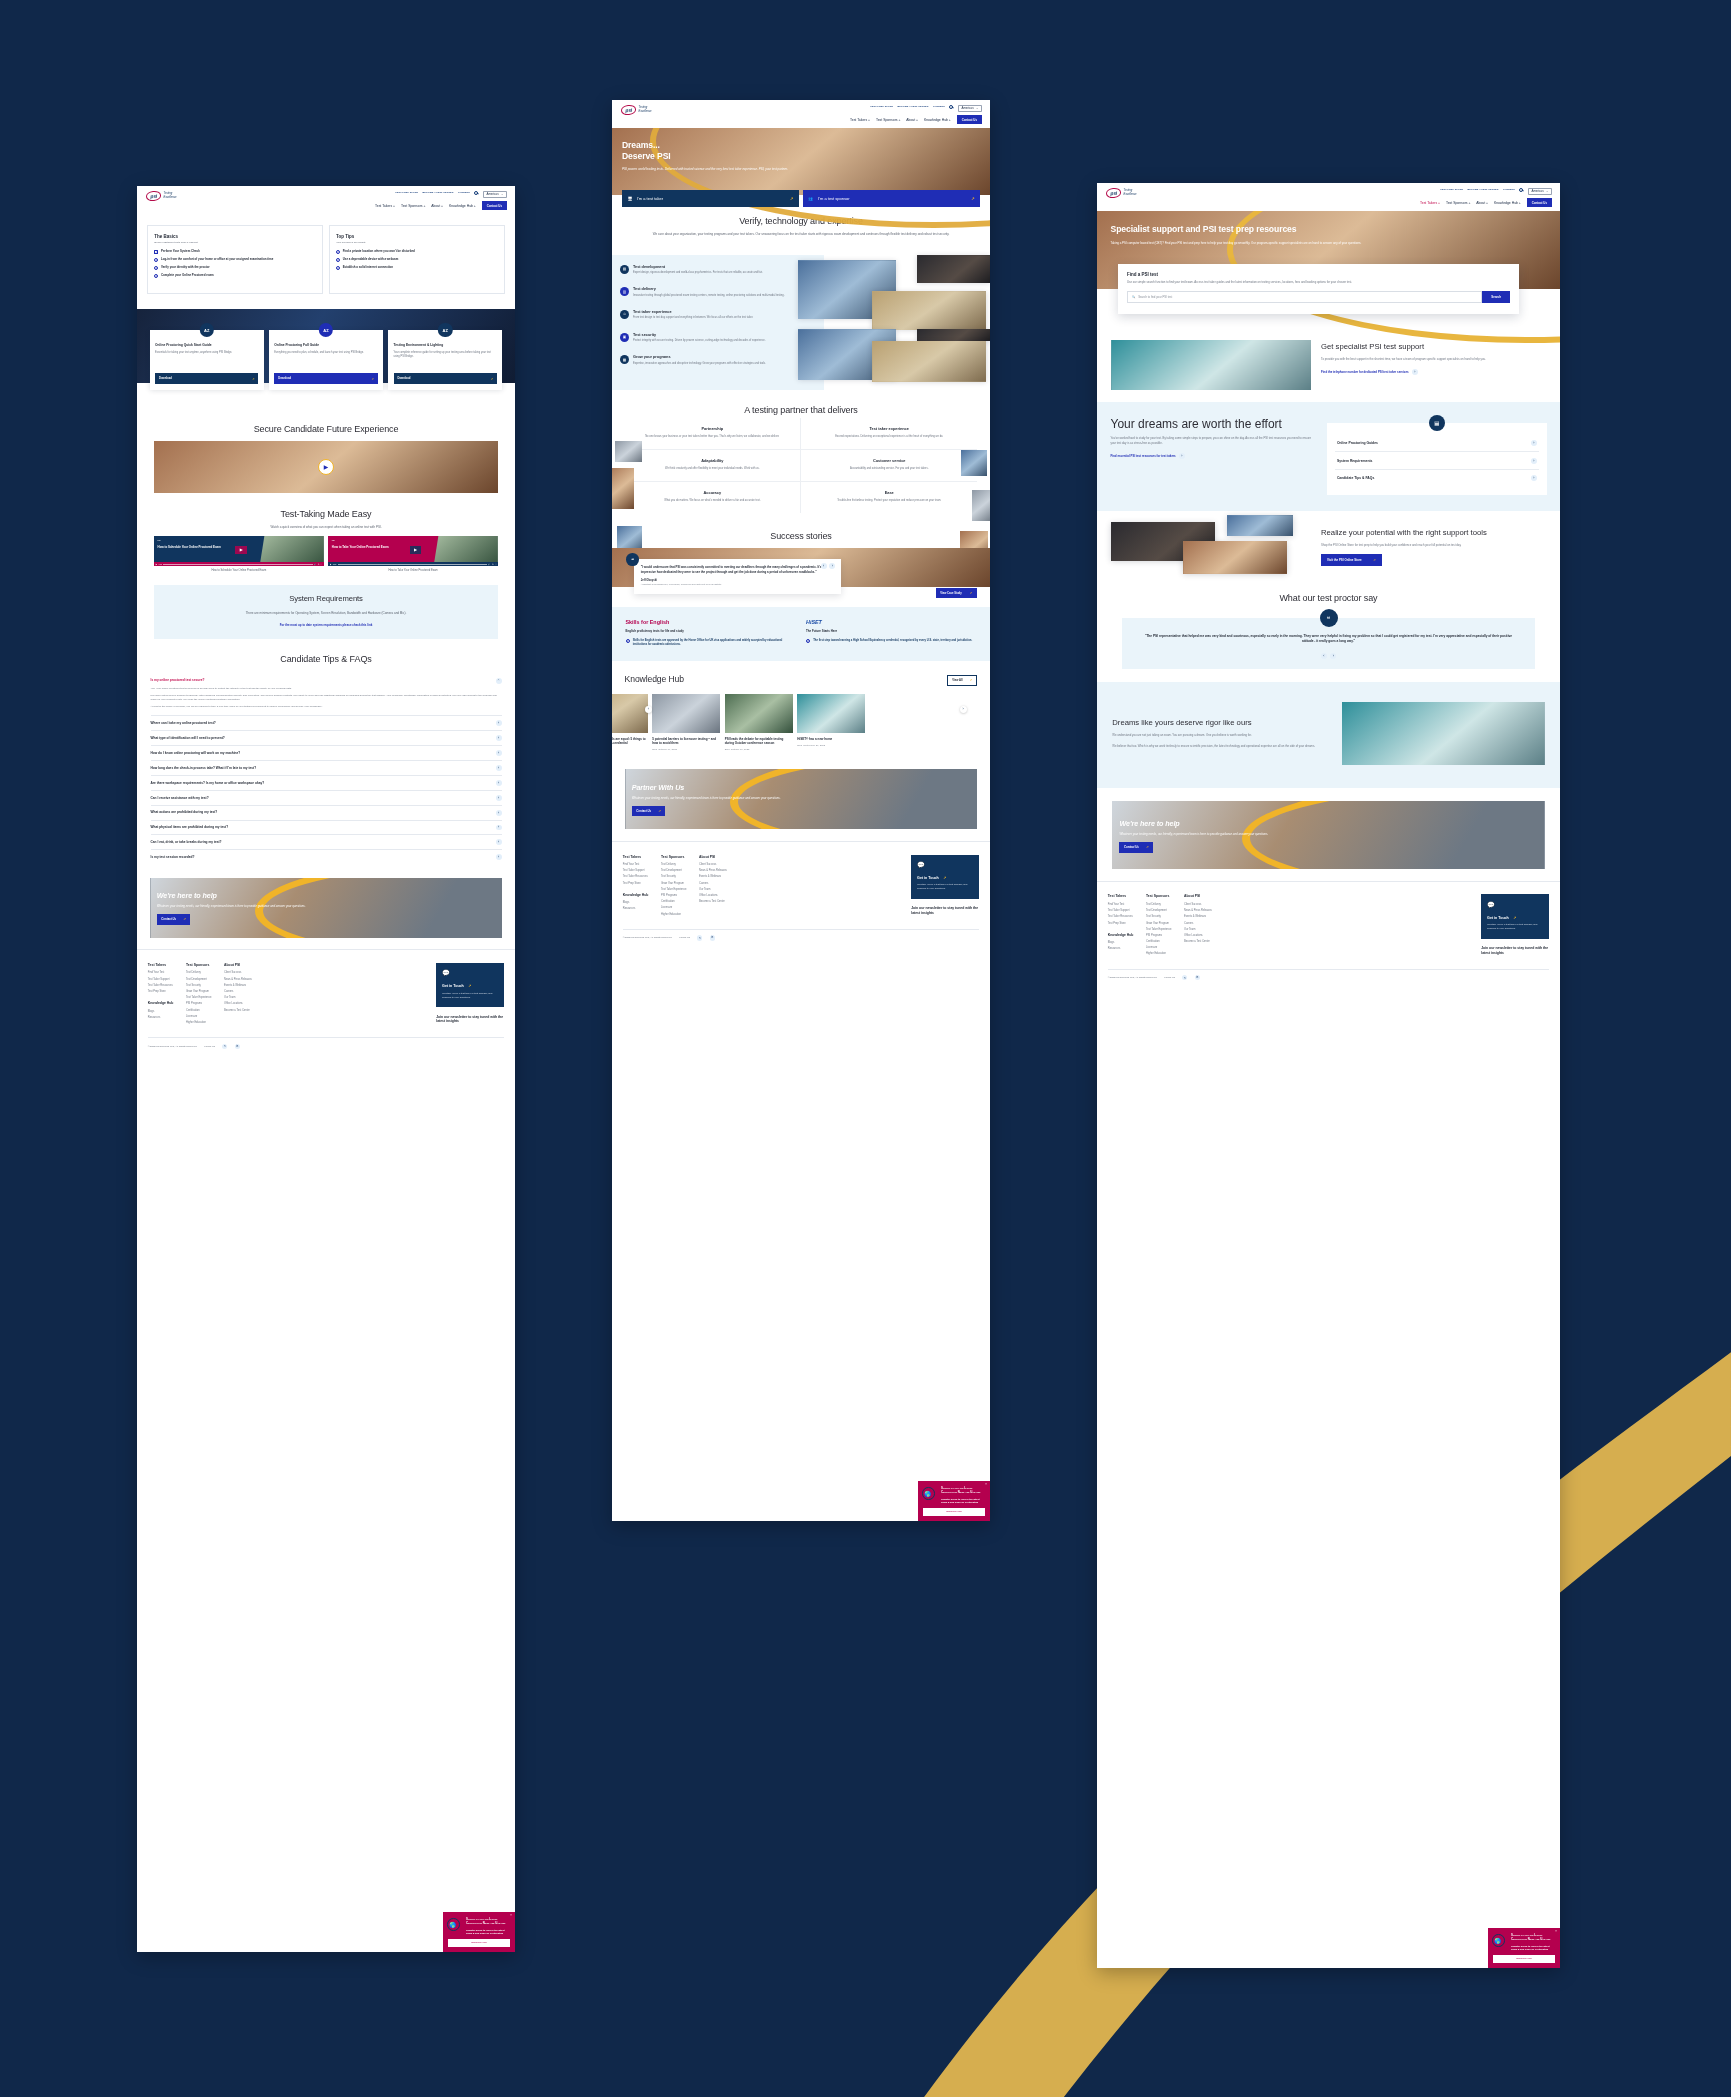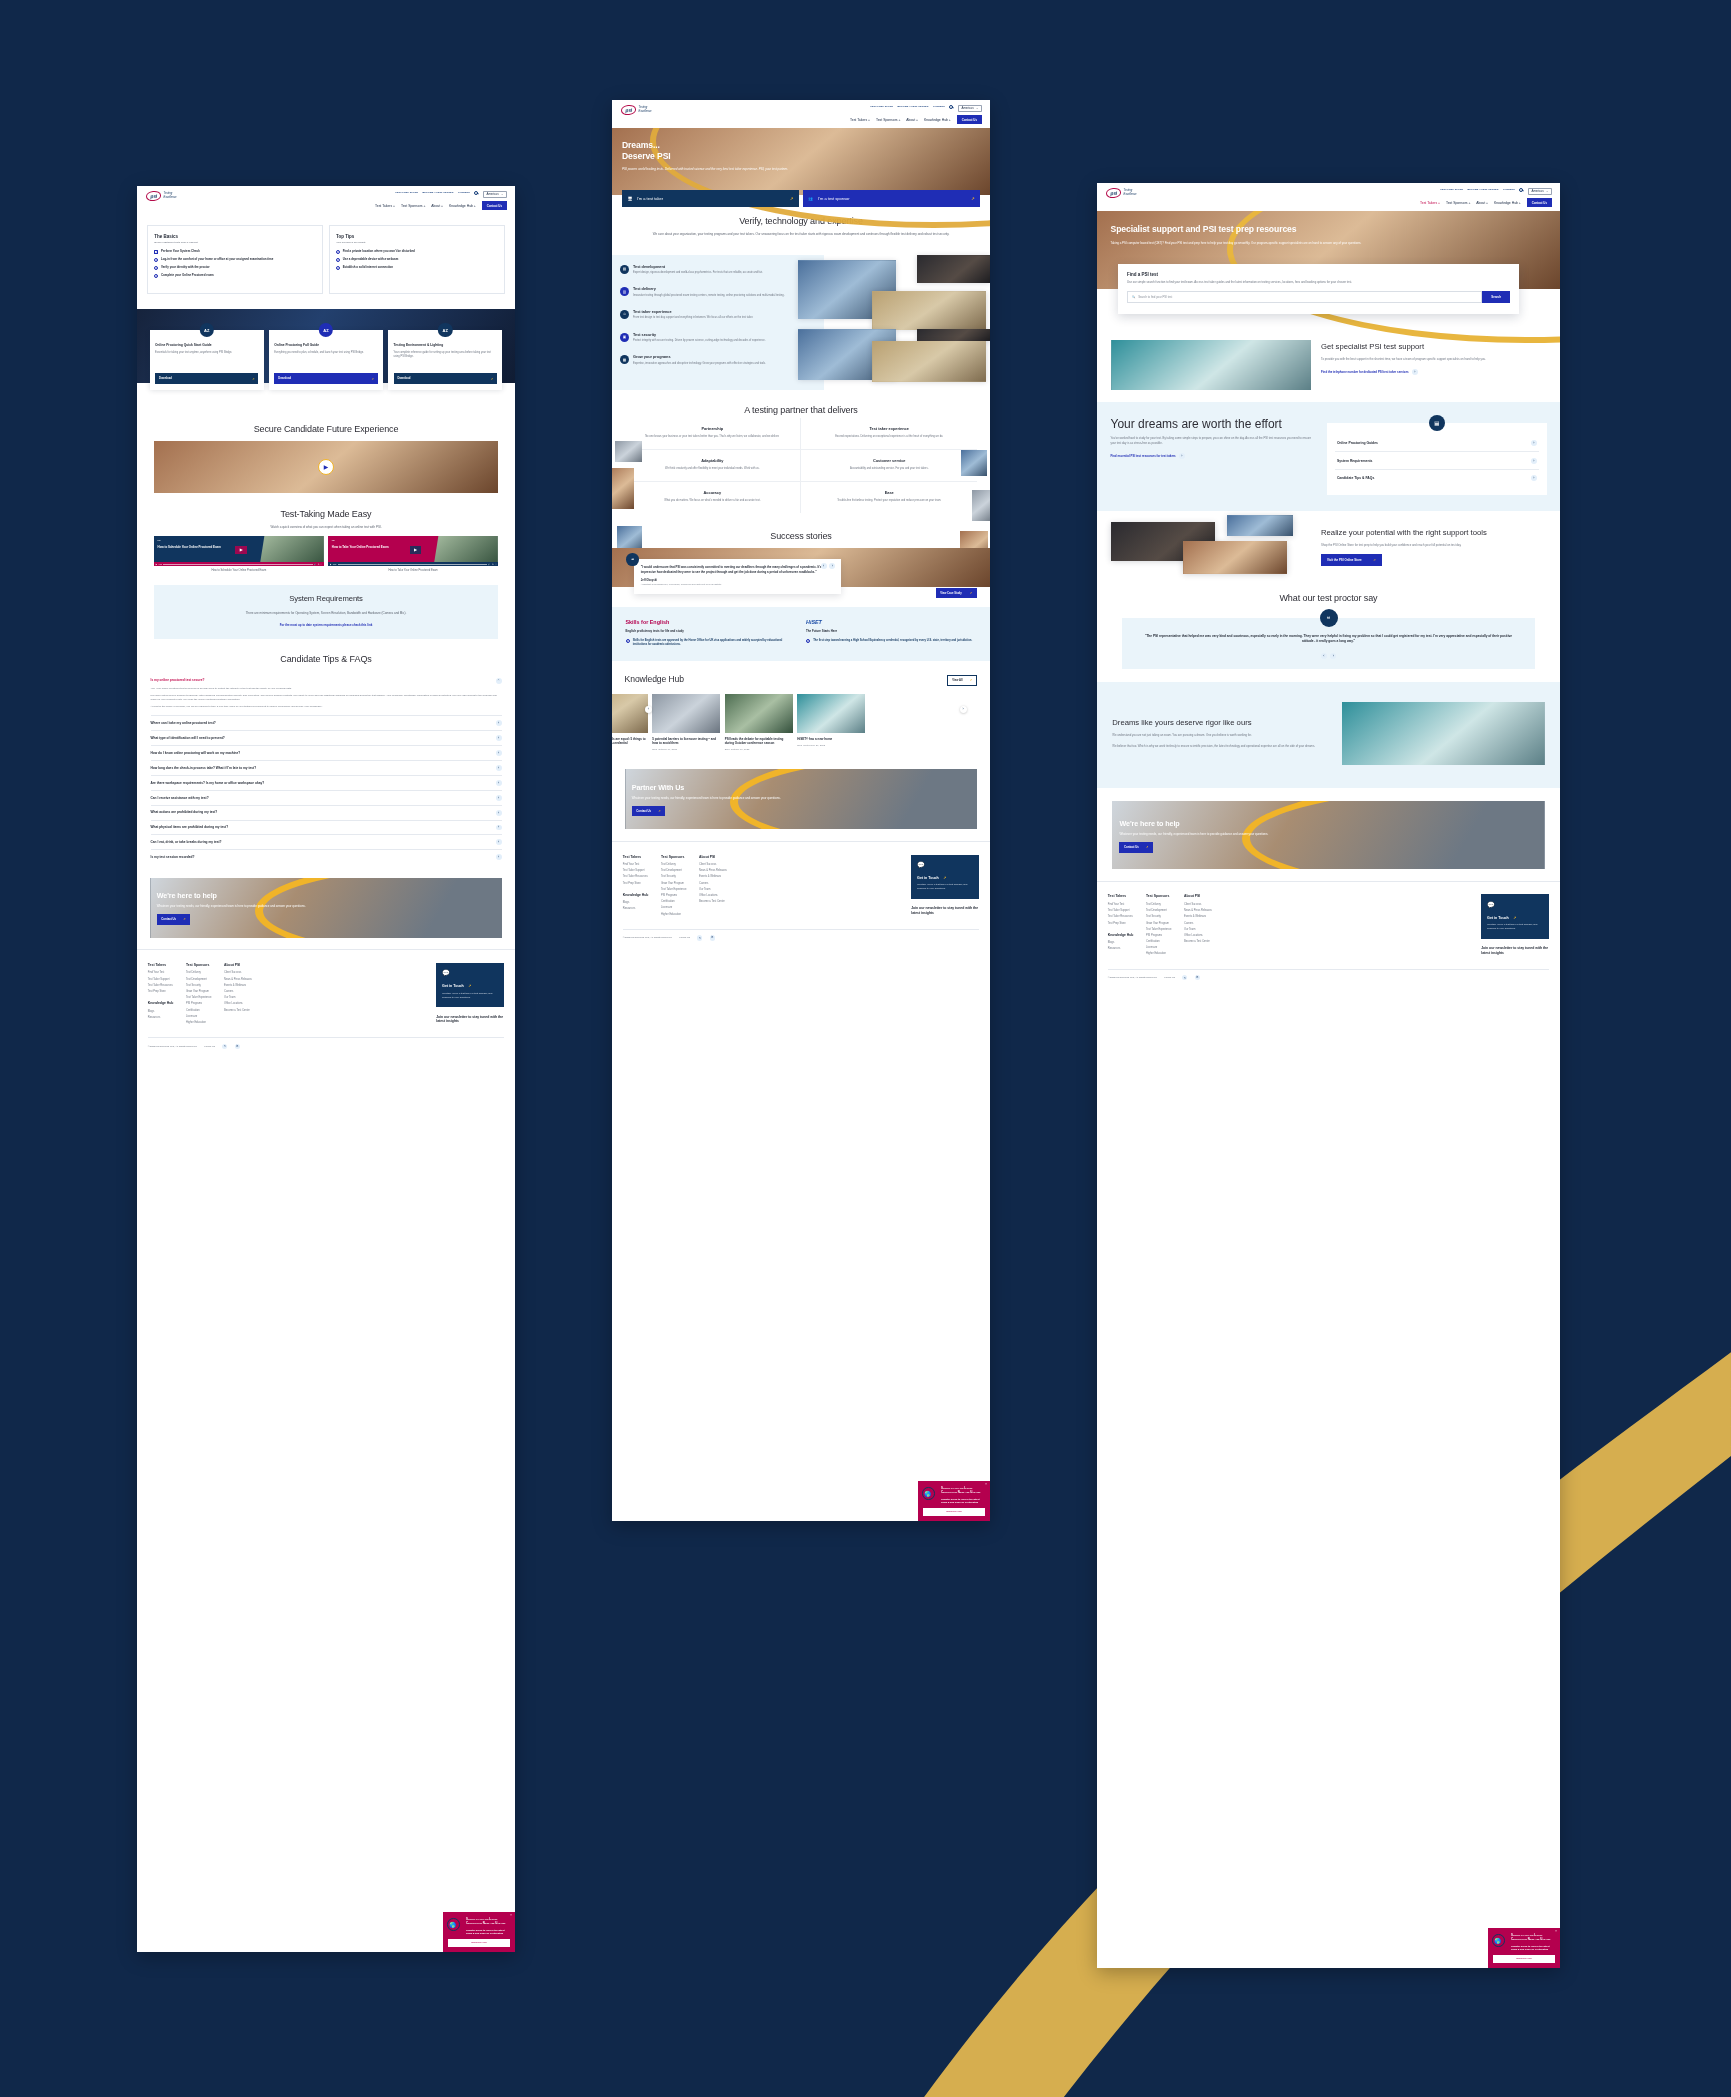--- a/index.html
+++ b/index.html
@@ -127,21 +127,21 @@
   
   .faq { margin:13.5px 13.5px 0; }
   .faq-open h4 { color:#c20a4d; font-size:3.2px; font-weight:bold; }
   .faq-open p { font-size:2.5px; color:#6f7682; line-height:1.7; margin-top:2.7px; }
   .faq-row { display:flex; align-items:center; justify-content:space-between; gap:3.6px;
              border-top:0.5px solid #e5e9ef; padding:4px 0; }
   .faq-row span { font-size:3.2px; font-weight:bold; color:#1e2430; line-height:1.35; }
   .faq-hdr-row { display:flex; align-items:flex-start; justify-content:space-between; gap:3.6px; }
 
   
-  .cta { position:relative; margin:13.5px 12.6px 11.7px; height:60px; overflow:hidden; }
+  .cta { position:relative; margin:13.5px 12.6px 11.7px; height:60px; overflow:hidden;font-style:italic; }
   .cta-arc { position:absolute; left:30%; top:-40%; width:150%; height:190%;
              border:8px solid #f0b429; border-radius:50%; }
   .cta-inner { position:absolute; left:7.2px; top:13.5px; width:58%; }
   .cta h3 { color:#fff; font-size:7.2px; font-weight:bold; letter-spacing:-0.1px;}
   .cta p { color:#fff; font-size:2.9px; line-height:1.6; margin-top:4px; }
   .btn-cta { margin-top:5.4px; background:#1f2db5; color:#fff; font-size:2.8px; font-weight:bold;
              padding:3.2px 4.5px; display:inline-flex; gap:7.2px; align-items:center; }
 
   
   .footer { border-top:0.5px solid #e5e9ef; padding:12.6px 10.8px 0; display:flex; gap:6.3px; }

